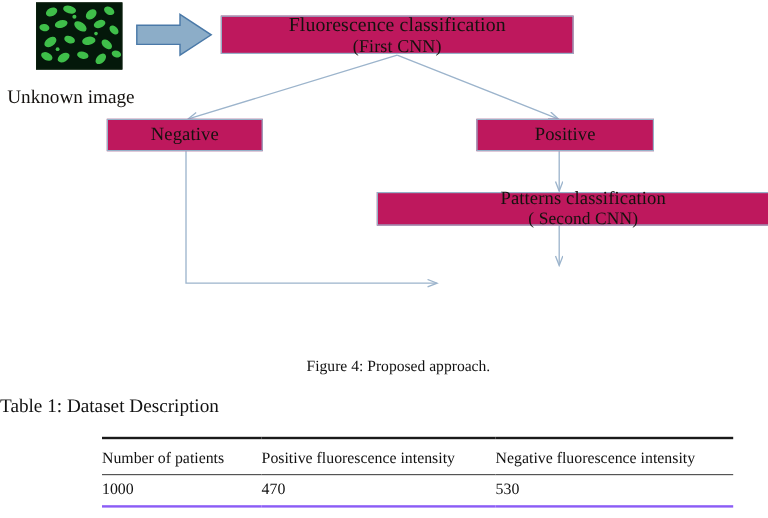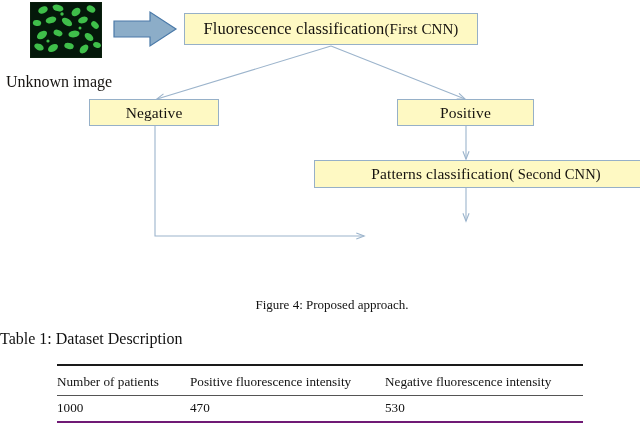--- a/index.html
+++ b/index.html
@@ -21,47 +21,48 @@
     left: 0; top: 0;
     width: 640px;
     height: 432px;
   }
 
   
   .fbox {
     position: absolute;
     box-sizing: border-box;
     border: 1px solid #96b0c8;
-    background: #fef9c3;
+    background: #be185d;
     display: flex;
     align-items: center;
     justify-content: center;
     white-space: nowrap;
     color: #15120f;
     letter-spacing: 0.1px;
+    flex-direction: column;
   }
 
   #box-fluorescence {
     left: 184px; top: 13px;
     width: 294px; height: 32px;
     font-size: 16.5px;
   }
   #box-fluorescence .main { font-size: 16.5px; }
   #box-fluorescence .paren { font-size: 15px; }
 
   #box-negative {
     left: 89px; top: 99px;
     width: 130px; height: 27px;
     font-size: 15.5px;
     text-align: center;
   }
 
   #box-positive {
     left: 397px; top: 99px;
-    width: 137px; height: 27px;
+    width: 148px; height: 27px;
     font-size: 15.5px;
   }
 
   #box-patterns {
     left: 286px; top: 160px;
     width: 344px; height: 28px;
     font-size: 15.5px;
     margin-left: 28px;
   }
   #box-patterns .main { font-size: 15.5px; }
@@ -119,32 +120,33 @@
   #dataset-table {
     position: absolute;
     left: 57px; top: 364px;
     width: 526px;
   }
   #dataset-table table {
     border-collapse: collapse;
     width: 100%;
     font-size: 13.2px;
     color: #111;
+    margin-left: 28px;
   }
   #dataset-table thead th {
     text-align: left;
     font-weight: normal;
     padding: 8px 0 5px 0;
     border-top: 2px solid #1a1a1a;
     border-bottom: 1px solid #555;
   }
   #dataset-table tbody td {
     text-align: left;
     padding: 4px 0 5px 0;
-    border-bottom: 2px solid #701a75;
+    border-bottom: 2px solid #8b5cf6;
   }
   #dataset-table th.c0, #dataset-table td.c0 { width: 133px; }
   #dataset-table th.c1, #dataset-table td.c1 { width: 195px; }
   #dataset-table th.c2, #dataset-table td.c2 { width: 198px; }
 
   
   #connectors {
     position: absolute;
     left: 0; top: 0;
     width: 640px; height: 432px;

